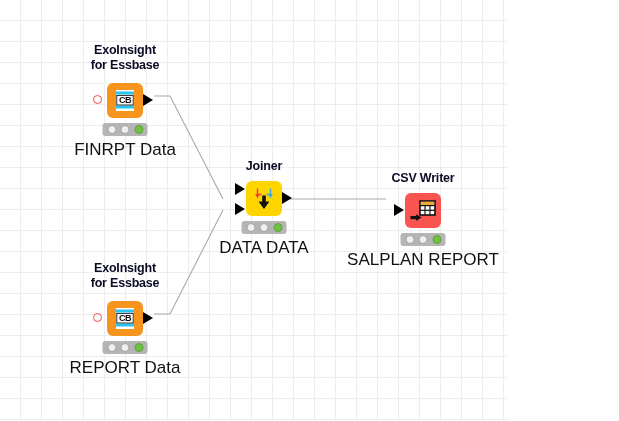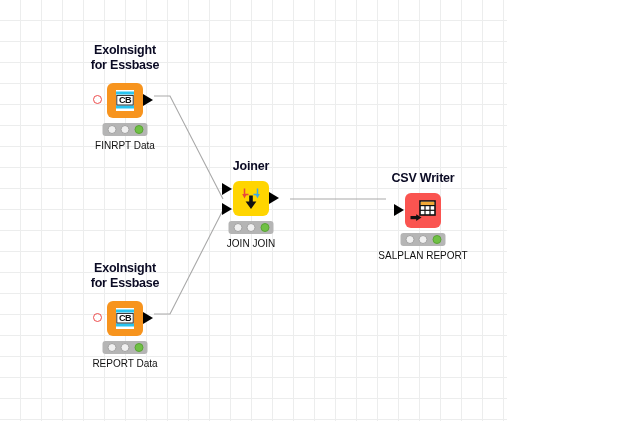--- a/index.html
+++ b/index.html
@@ -89,21 +89,21 @@
     box-sizing: border-box;
   }
   .led.green { background: #6fc144; border-color: #5aa336; }
 
   .node-label {
     position: absolute;
     top: 57px;
     left: 50%;
     transform: translateX(-50%);
     white-space: nowrap;
-    font-size: 10px;
+    font-size: 17px;
     color: #111111;
     text-align: left;
   }
 
   
   .port-in-empty {
     position: absolute;
     left: -14px;
     top: 12px;
     width: 9px;
@@ -185,21 +185,21 @@
 
     <div class="status-bar">
       <span class="led"></span>
       <span class="led"></span>
       <span class="led green"></span>
     </div>
 
     <div class="node-label">REPORT Data</div>
   </div>
 
-  <div class="node" style="left:233px; top:181px; width:36px; height:35px;">
+  <div class="node" style="left:246px; top:181px; width:36px; height:35px;">
     <div class="node-title one-line">Joiner</div>
 
     <div class="node-box joiner">
       <svg class="glyph" viewBox="0 0 36 35">
 
         <path d="M 11.5 7.5 L 11.5 13.5 L 15.5 13.5" stroke="#e8453c" stroke-width="1.5" fill="none"></path>
         <path d="M 11.5 17.5 L 9.2 13.0 L 13.8 13.0 Z" fill="#e8453c"></path>
 
         <path d="M 24.5 7.5 L 24.5 13.5 L 20.5 13.5" stroke="#3aa9e8" stroke-width="1.5" fill="none"></path>
         <path d="M 24.5 17.5 L 22.2 13.0 L 26.8 13.0 Z" fill="#3aa9e8"></path>
@@ -212,21 +212,21 @@
     <div class="port-tri in" style="top:2px;"></div>
     <div class="port-tri in" style="top:22px;"></div>
     <div class="port-tri out"></div>
 
     <div class="status-bar">
       <span class="led"></span>
       <span class="led"></span>
       <span class="led green"></span>
     </div>
 
-    <div class="node-label">JOIN JOIN</div>
+    <div class="node-label">DATA DATA</div>
   </div>
 
   <div class="node" style="left:405px; top:181px; width:36px; height:35px;margin-top:12px;">
     <div class="node-title one-line">CSV Writer</div>
 
     <div class="node-box writer">
       <svg class="glyph" viewBox="0 0 36 35">
 
         <rect x="15" y="8" width="15" height="14" fill="#ffffff" stroke="#111111" stroke-width="1.6"></rect>
         <rect x="15.8" y="8.8" width="13.4" height="3.4" fill="#f0a836"></rect>

